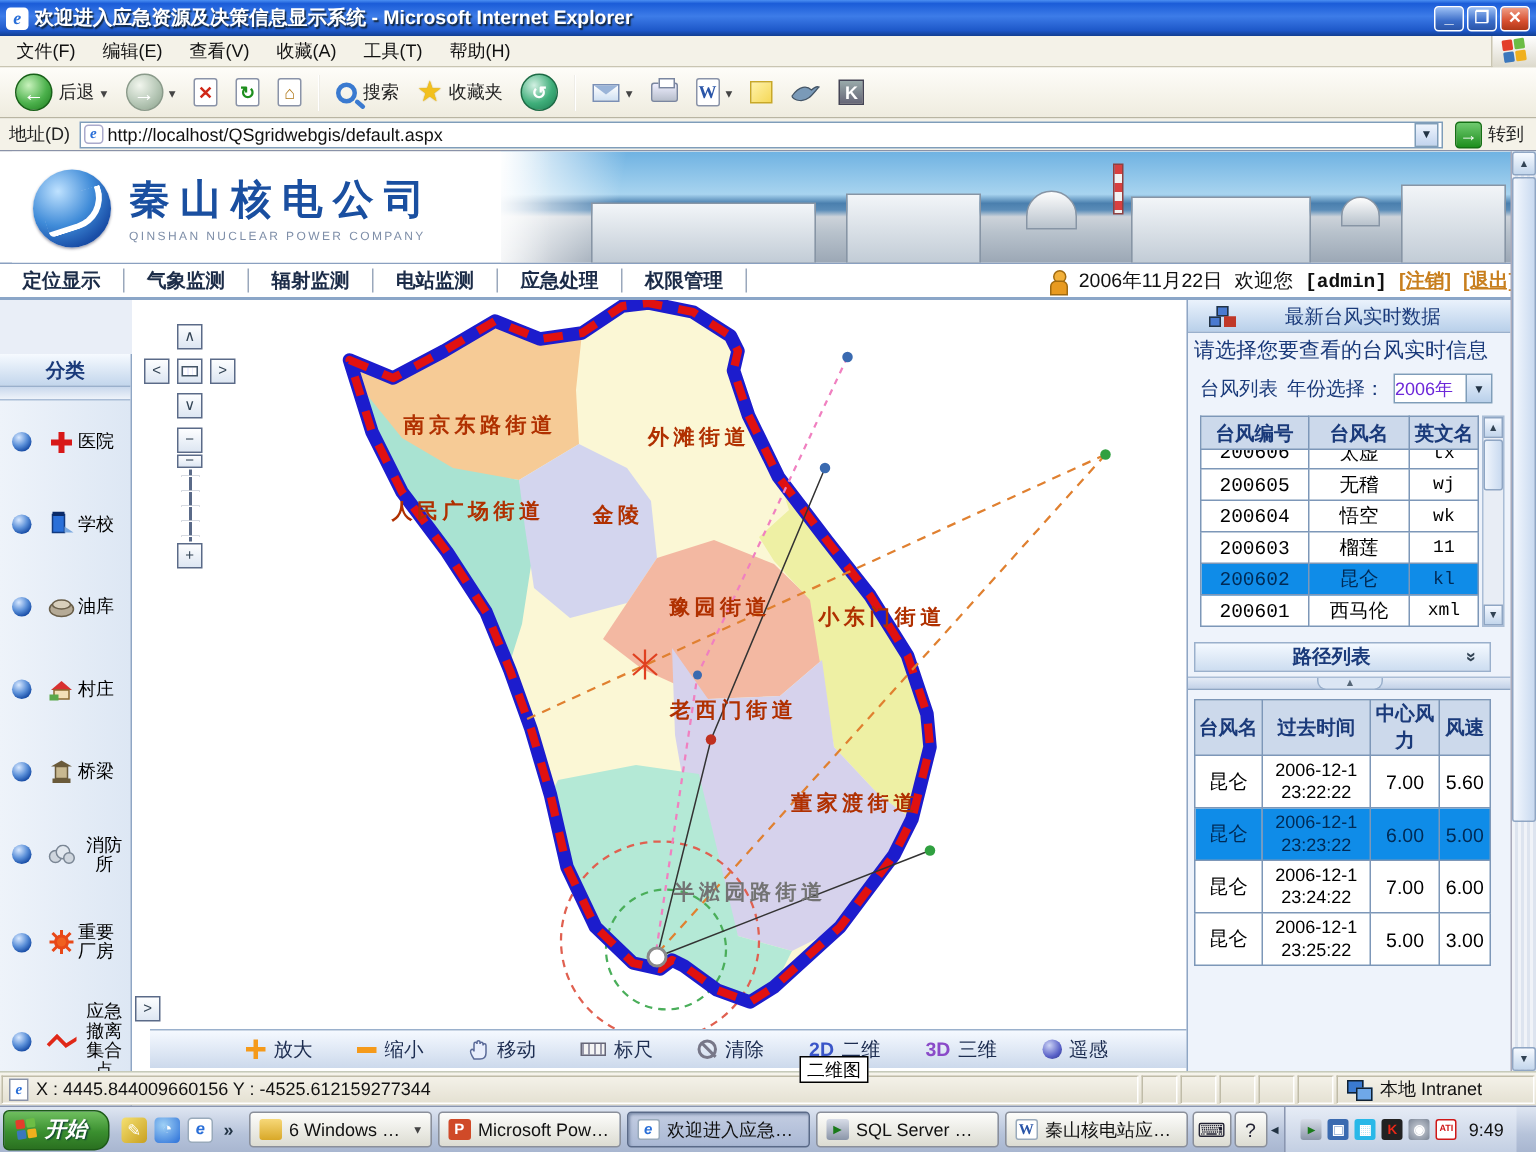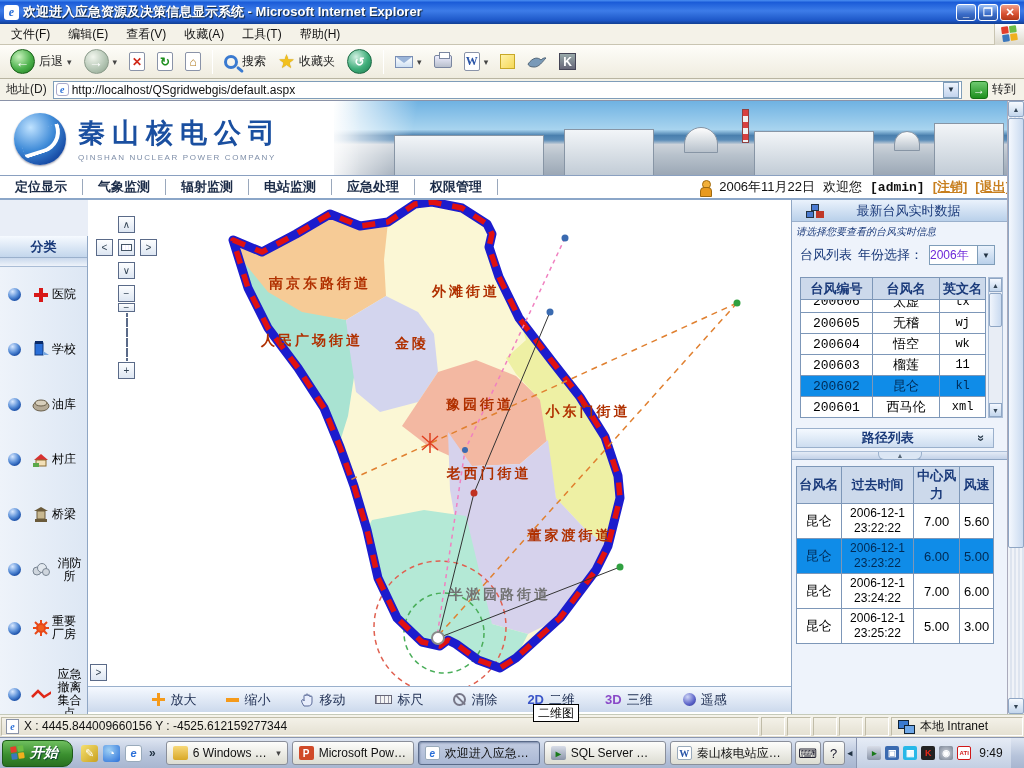--- a/index.html
+++ b/index.html
@@ -63,21 +63,21 @@
   
   .banner { position:absolute; left:0; top:101px; width:1024px; height:75px; background:#fff; overflow:hidden; border-bottom:1px solid #8aa0c0; }
   .banner-photo { position:absolute; right:0; top:0; width:690px; height:75px;
     background:
       linear-gradient(100deg, rgba(255,255,255,1) 0%, rgba(255,255,255,0) 12%),
       linear-gradient(180deg,#6fb2e2 0%,#a8d4ef 38%,#4a7fae 46%,#5a8cb8 52%,#cdd3da 58%,#b8c2cc 72%,#9aa6b4 100%);
   }
   .bp-build { position:absolute; background:linear-gradient(180deg,#f2f5f8,#c2ccd6); border:1px solid #8795a5; }
   .bp-dome { position:absolute; width:34px; height:26px; border-radius:17px 17px 0 0; background:linear-gradient(180deg,#fdfdfd,#b8c2cc); border:1px solid #8795a5; }
   .bp-stack { position:absolute; width:7px; height:34px; background:repeating-linear-gradient(180deg,#d84040 0 6px,#f2f2f2 6px 12px); border:1px solid #904040; }
-  .banner-left { position:absolute; left:0; top:0; width:360px; height:75px; display:flex; align-items:center; padding-left:14px; gap:12px;
+  .banner-left { position:absolute; left:8px; top:0; width:360px; height:75px; display:flex; align-items:center; padding-left:14px; gap:12px;
     background:linear-gradient(90deg,#ffffff 75%,rgba(255,255,255,0) 100%); z-index:2; }
   .qs-logo { position:relative; width:52px; height:52px; border-radius:50%;
     background:radial-gradient(circle at 32% 28%,#bfe2ff,#3f8bd8 45%,#1a4fa8 75%,#0c2f78); box-shadow:0 1px 2px rgba(0,0,40,.4); }
   .qs-logo::after { content:""; position:absolute; left:7px; top:16px; width:38px; height:20px; border:4px solid #fff; border-top:none; border-left:none; border-radius:0 0 22px 4px; transform:rotate(-18deg); }
   .qs-cn { font-size:27px; font-weight:bold; color:#1a4fa0; letter-spacing:7px; font-family:"Liberation Serif",serif; white-space:nowrap; }
   .qs-en { font-size:8px; color:#7e8ea8; letter-spacing:1.6px; margin-top:2px; white-space:nowrap; }
 
   
   .navbar { position:absolute; left:0; top:176px; width:1024px; height:24px; background:#fff; border-bottom:2px solid #8ba6c8; display:flex; align-items:center; }
   .nav-tab { padding:0 15px; font-size:13px; font-weight:bold; color:#1c2c48; border-right:1px solid #9aa8bc; height:16px; line-height:16px; }
@@ -107,21 +107,21 @@
   .map-panel { position:absolute; left:88px; top:0; width:703px; height:514px; background:#fff; }
   .map-canvas { position:absolute; left:0; top:0; width:703px; height:486px; overflow:hidden; background:#fff; }
   .map-canvas svg { position:absolute; left:0; top:0; }
   .dlabel { position:absolute; transform:translate(-50%,-50%); font-size:14px; font-weight:bold; letter-spacing:3px; white-space:nowrap; font-family:"Liberation Serif",serif; }
   .navctl { position:absolute; width:17px; height:17px; background:linear-gradient(180deg,#fdfeff,#dde6f2); border:1px solid #5a6a88; color:#345; font-size:10px; display:flex; align-items:center; justify-content:center; line-height:1; }
   .slider-track { position:absolute; left:38px; top:113px; width:2px; height:48px; background:#5a6a88; }
   .slider-tick { position:absolute; left:33px; width:12px; height:1px; background:#5a6a88; border-bottom:1px solid #fff; }
   .ruler-glyph { width:11px; height:7px; border:1px solid #456; background:repeating-linear-gradient(90deg,#eef 0 1px,#fff 1px 3px); }
 
   
-  .map-toolbar { position:absolute; left:0; top:486px; width:703px; height:26px;
+  .map-toolbar { position:absolute; left:12px; top:486px; width:703px; height:26px;
     background:linear-gradient(180deg,#f5f9ff,#ccd9ec); border-top:1px solid #9ab0cc; display:flex; align-items:center; justify-content:center; gap:30px; }
   .mt-item { display:flex; align-items:center; gap:5px; font-size:13px; color:#1c2c50; }
   .mt-pre { font-weight:bold; font-size:13px; }
   .plus-g,.minus-g { position:relative; width:13px; height:13px; }
   .plus-g::before { content:""; position:absolute; left:0; top:5px; width:13px; height:3px; background:#f59a1a; }
   .plus-g::after { content:""; position:absolute; left:5px; top:0; width:3px; height:13px; background:#f59a1a; }
   .minus-g::before { content:""; position:absolute; left:0; top:5px; width:13px; height:4px; background:#f59a1a; }
   .hand-g { width:14px; height:14px; }
   .ruler-g { width:17px; height:9px; border:1px solid #667; background:repeating-linear-gradient(90deg,#99a 0 1px,#f4f4f4 1px 4px); }
   .clear-g { position:relative; width:13px; height:13px; border:2px solid #778; border-radius:50%; }
@@ -130,21 +130,21 @@
   .d2 { color:#3a55c8; } .d3 { color:#8a4ac8; }
 
   
   .rpanel { position:absolute; left:791px; top:0; width:216px; height:514px; background:#eef3fb; border-left:1px solid #8fa6c4; overflow:hidden; }
   .rp-header { height:22px; background:linear-gradient(180deg,#eaf2fc,#b9d0ea); border-bottom:1px solid #9ab0cc; display:flex; align-items:center; }
   .rp-header .org-ico { margin:0 10px 0 14px; }
   .rp-title { font-size:13px; font-weight:normal; color:#1a3a7a; flex:1; text-align:center; padding-right:22px; }
   .org-ico { position:relative; width:16px; height:13px; }
   .org-ico::before { content:""; position:absolute; left:5px; top:0; width:6px; height:5px; background:#4a7ad0; border:1px solid #234; }
   .org-ico::after { content:""; position:absolute; left:0; top:7px; width:6px; height:5px; background:#4a7ad0; border:1px solid #234; box-shadow:10px 0 0 #c03828, 10px 0 0 0 #c03828; }
-  .rp-prompt { font-size:10px; color:#1a3a7a; padding:3px 2px 2px 4px; white-space:nowrap;font-style:italic; }
+  .rp-prompt { font-size:14px; color:#1a3a7a; padding:3px 2px 2px 4px; white-space:nowrap; }
   .rp-yearrow { display:flex; align-items:center; font-size:13px; color:#1a3a7a; padding:4px 0 6px 8px; gap:6px; }
   .rp-select { width:66px; height:20px; background:#fff; border:1px solid #7f9db9; display:flex; align-items:center; }
   .rp-select .val { flex:1; font-size:12px; color:#6d28d9; padding-left:0; }
   .rp-select .btn { width:17px; height:18px; background:linear-gradient(180deg,#eaf2fc,#b9d0ea); border-left:1px solid #7f9db9; font-size:8px; color:#234; display:flex; align-items:center; justify-content:center; }
 
   table.xp { border-collapse:collapse; background:#fff; }
   table.xp th, table.xp td { border:1px solid #7d97b8; text-align:center; font-weight:normal; }
   table.xp th { background:#ccd9eb; color:#1a3a7a; font-weight:bold; font-size:13px; }
   .t-list { position:absolute; left:8px; top:77px; width:186px; }
   .t-list th { height:22px; }

